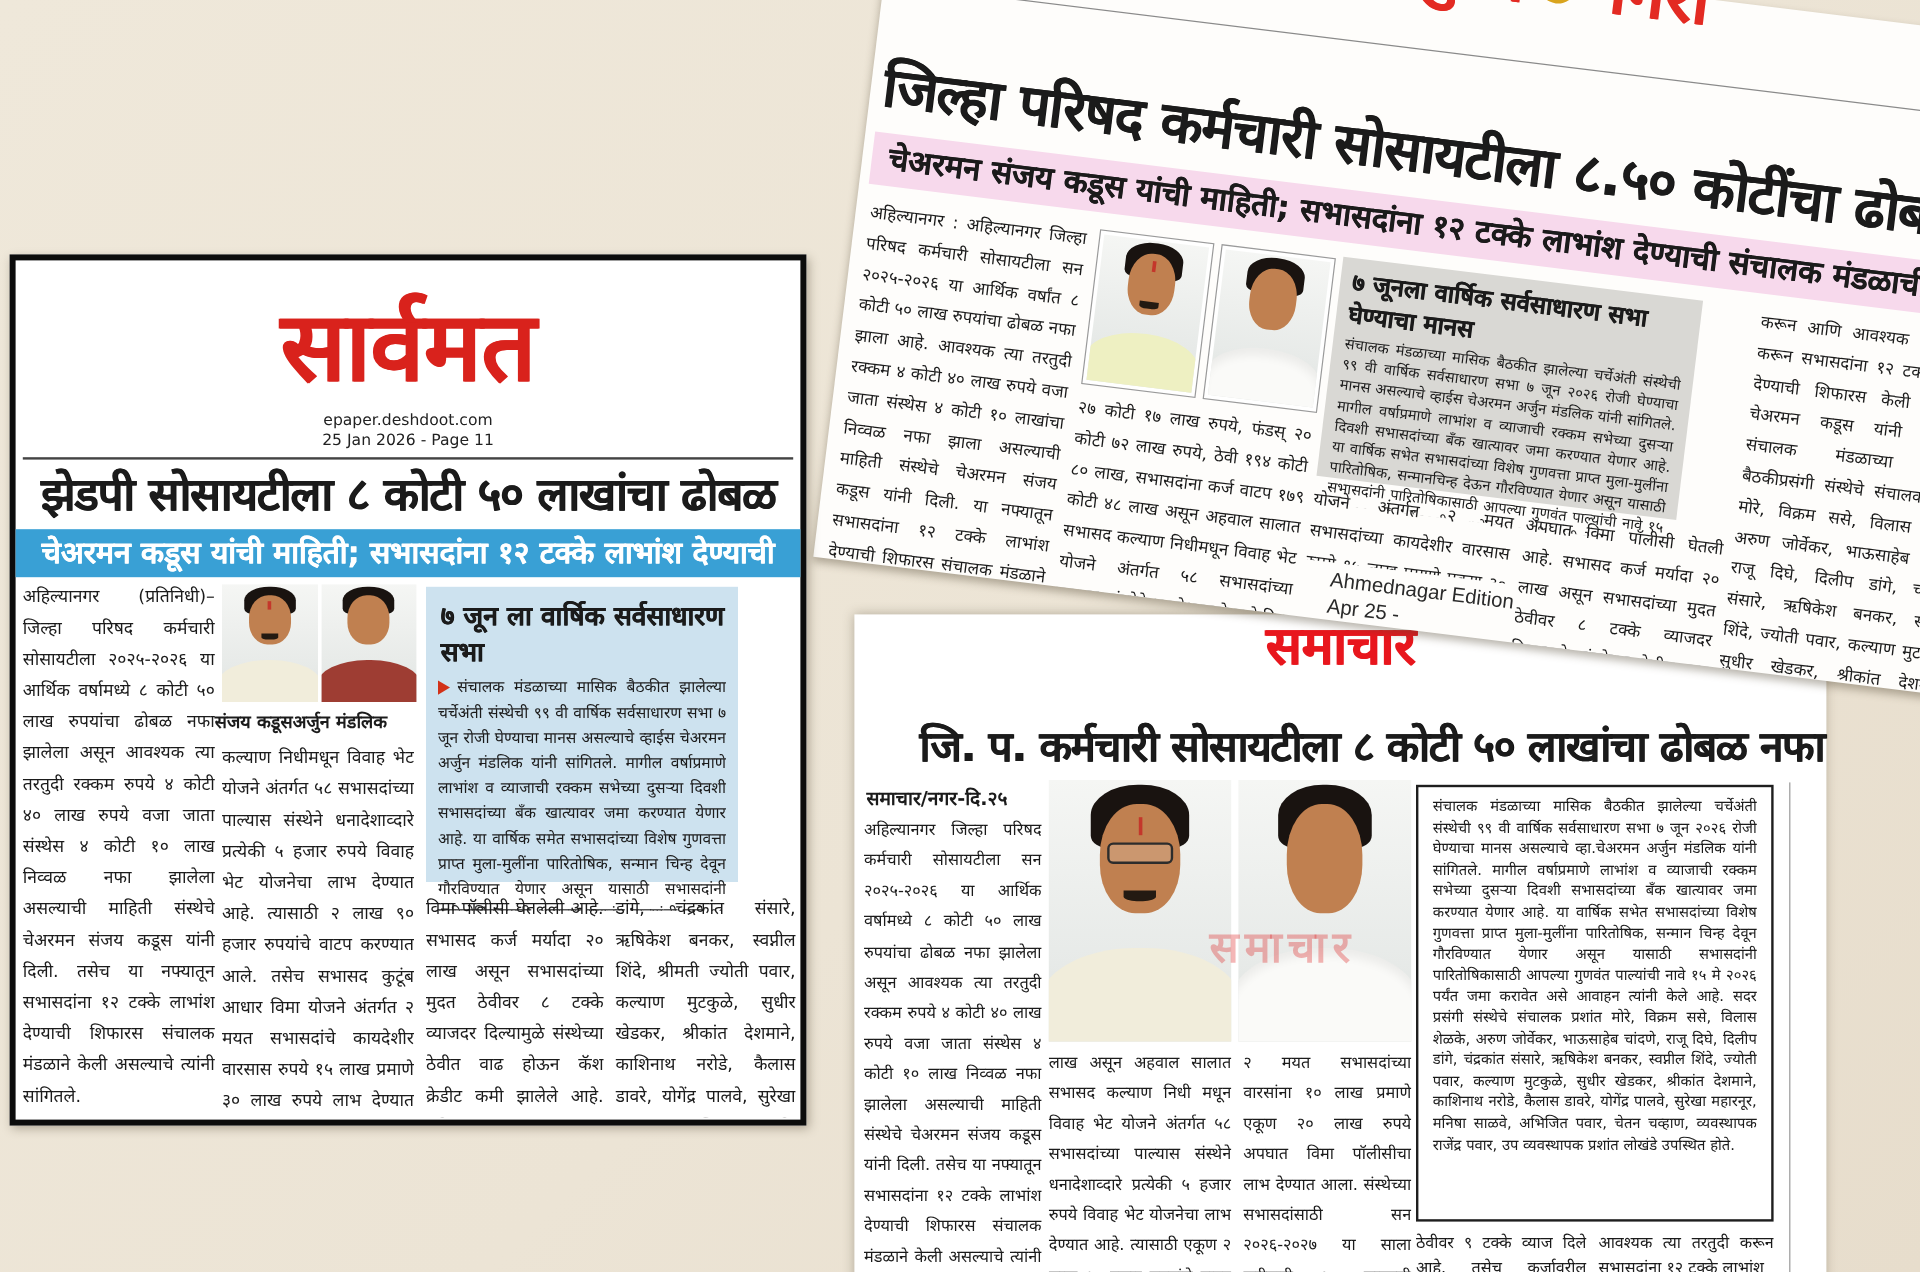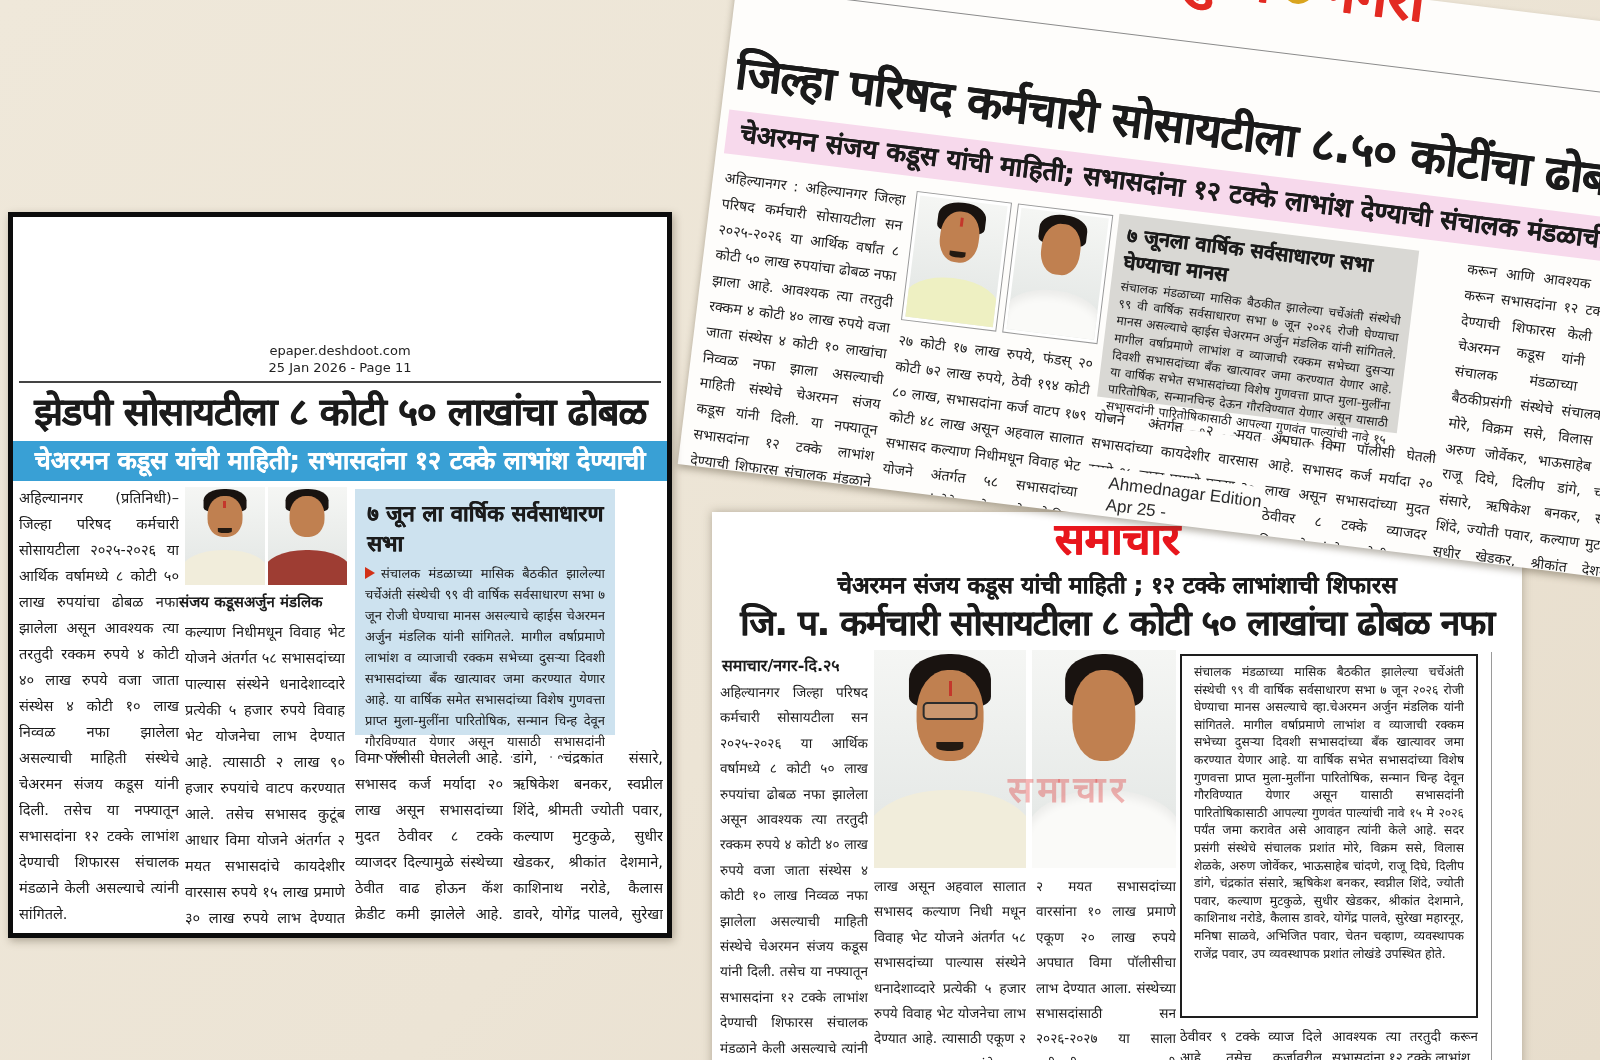--- a/index.html
+++ b/index.html
@@ -72,21 +72,21 @@
   .ng-edition { left:430px; top:508px; width:280px; font-family:"Liberation Sans", sans-serif;
     font-size:17px; color:#2a2a2a; line-height:22px; }
 
   
   #samachar { left:712px; top:512px; width:810px; height:560px; z-index:1;
     box-shadow:0 0 9px rgba(70,60,40,.35); }
   .sm-masthead { top:2px; left:0; width:810px; font-size:44px; line-height:50px; font-weight:800;
     color:#e8161d; text-shadow:1px 0 0 #e8161d; }
   .sm-kicker { top:56px; left:0; width:810px; font-size:23px; font-weight:700; text-shadow:.3px 0 0 #111; }
   .sm-headline { top:88px; left:0; width:810px; font-size:35px; line-height:46px; font-weight:800;
-    letter-spacing:-1px; text-shadow:.6px 0 0 #111; }
+    letter-spacing:-1px; text-shadow:.6px 0 0 #111;padding-left:26px; }
   .sm-byline { left:10px; top:142px; font-size:16px; font-weight:700; }
   .sm-col { font-size:13.6px; line-height:25.4px; }
   .sm-col1 { left:8px; top:168px; width:148px; height:392px; }
   .sm-photos { left:162px; top:138px; width:302px; height:218px; display:flex; gap:6px; }
   .sm-photo1 { width:152px; height:218px; }
   .sm-photo2 { width:144px; height:218px; }
   .sm-watermark { left:296px; top:252px; z-index:6; font-size:36px; font-weight:800;
     color:rgba(222,28,28,.32); letter-spacing:5px; white-space:nowrap; }
   .sm-col2 { left:162px; top:362px; width:152px; height:198px; }
   .sm-col3 { left:324px; top:362px; width:140px; height:198px; }
@@ -175,21 +175,20 @@
     <div class="abs ng-col ng-col5 jtext">करून आणि आवश्यक त्या तरतुदी करून सभासदांना १२ टक्के लाभांश देण्याची शिफारस केली असल्याचे चेअरमन कडूस यांनी सांगितले. संचालक मंडळाच्या मासिक बैठकीप्रसंगी संस्थेचे संचालक प्रशांत मोरे, विक्रम ससे, विलास शेळके, अरुण जोर्वेकर, भाऊसाहेब चांदणे, राजू दिघे, दिलीप डांगे, चंद्रकांत संसारे, ऋषिकेश बनकर, स्वप्नील शिंदे, ज्योती पवार, कल्याण मुटकुळे, सुधीर खेडकर, श्रीकांत देशमाने, काशिनाथ नरोडे, कैलास डावरे, योगेंद्र पालवे, सुरेखा महारनूर, मनीषा साळवे, अभिजित पवार, चेतन चकाण, व्यवस्थापक राजेंद्र पवार, उपव्यवस्थापक प्रशांत लोखंडे व कर्मचारी</div>
 
     <div class="abs ng-edition">
       <div>Ahmednagar Edition</div>
       <div>Apr 25 -</div>
     </div>
   </section>
 
   <section class="paper" id="samachar">
     <div class="abs sm-masthead ctr">समाचार</div>
-    <div class="abs sm-kicker ctr">चेअरमन संजय कडूस यांची माहिती ; १२ टक्के लाभांशाची शिफारस</div>
     <div class="abs sm-headline ctr">जि. प. कर्मचारी सोसायटीला ८ कोटी ५० लाखांचा ढोबळ नफा</div>
     <div class="abs sm-byline">समाचार/नगर-दि.२५</div>
 
     <div class="abs sm-col sm-col1 jtext">
       <span>अहिल्यानगर जिल्हा परिषद कर्मचारी सोसायटीला सन २०२५-२०२६ या आर्थिक वर्षामध्ये ८ कोटी ५० लाख रुपयांचा ढोबळ नफा झालेला असून आवश्यक त्या तरतुदी रक्कम रुपये ४ कोटी ४० लाख रुपये वजा जाता संस्थेस ४ कोटी १० लाख निव्वळ नफा झालेला असल्याची माहिती संस्थेचे चेअरमन संजय कडूस यांनी दिली. तसेच या नफ्यातून सभासदांना १२ टक्के लाभांश देण्याची शिफारस संचालक मंडळाने केली असल्याचे त्यांनी सांगितले.</span>
       
     </div>
 
     <div class="abs sm-photos">
       <div class="photo sm-photo1">
@@ -214,20 +213,21 @@
     <div class="abs sm-box">
       <div class="sm-box-body">संचालक मंडळाच्या मासिक बैठकीत झालेल्या चर्चेअंती संस्थेची ९९ वी वार्षिक सर्वसाधारण सभा ७ जून २०२६ रोजी घेण्याचा मानस असल्याचे व्हा.चेअरमन अर्जुन मंडलिक यांनी सांगितले. मागील वर्षाप्रमाणे लाभांश व व्याजाची रक्कम सभेच्या दुसऱ्या दिवशी सभासदांच्या बँक खात्यावर जमा करण्यात येणार आहे. या वार्षिक सभेत सभासदांच्या विशेष गुणवत्ता प्राप्त मुला-मुलींना पारितोषिक, सन्मान चिन्ह देवून गौरविण्यात येणार असून यासाठी सभासदांनी पारितोषिकासाठी आपल्या गुणवंत पाल्यांची नावे १५ मे २०२६ पर्यंत जमा करावेत असे आवाहन त्यांनी केले आहे. सदर प्रसंगी संस्थेचे संचालक प्रशांत मोरे, विक्रम ससे, विलास शेळके, अरुण जोर्वेकर, भाऊसाहेब चांदणे, राजू दिघे, दिलीप डांगे, चंद्रकांत संसारे, ऋषिकेश बनकर, स्वप्नील शिंदे, ज्योती पवार, कल्याण मुटकुळे, सुधीर खेडकर, श्रीकांत देशमाने, काशिनाथ नरोडे, कैलास डावरे, योगेंद्र पालवे, सुरेखा महारनूर, मनिषा साळवे, अभिजित पवार, चेतन चव्हाण, व्यवस्थापक राजेंद्र पवार, उप व्यवस्थापक प्रशांत लोखंडे उपस्थित होते.</div>
     </div>
 
     <div class="abs sm-bb-l jtext">ठेवीवर ९ टक्के व्याज दिले आहे. तसेच कर्जावरील व्याजदर ९</div>
     <div class="abs sm-bb-r jtext">आवश्यक त्या तरतुदी करून सभासदांना १२ टक्के लाभांश</div>
     <div class="abs sm-vrule"></div>
   </section>
 
   <section class="paper" id="sarvamat">
+    <div class="abs sv-masthead ctr">सार्वमत</div>
     <div class="abs sv-site ctr">epaper.deshdoot.com</div>
     <div class="abs sv-date ctr">25 Jan 2026 - Page 11</div>
     <div class="abs sv-rule"></div>
     <div class="abs sv-headline ctr">झेडपी सोसायटीला ८ कोटी ५० लाखांचा ढोबळ नफा</div>
     <div class="abs sv-subbar ctr">चेअरमन कडूस यांची माहिती; सभासदांना १२ टक्के लाभांश देण्याची शिफारस</div>
 
     <div class="abs sv-col sv-col1 jtext">
       <span>अहिल्यानगर (प्रतिनिधी)– जिल्हा परिषद कर्मचारी सोसायटीला २०२५-२०२६ या आर्थिक वर्षामध्ये ८ कोटी ५० लाख रुपयांचा ढोबळ नफा झालेला असून आवश्यक त्या तरतुदी रक्कम रुपये ४ कोटी ४० लाख रुपये वजा जाता संस्थेस ४ कोटी १० लाख निव्वळ नफा झालेला असल्याची माहिती संस्थेचे चेअरमन संजय कडूस यांनी दिली. तसेच या नफ्यातून सभासदांना १२ टक्के लाभांश देण्याची शिफारस संचालक मंडळाने केली असल्याचे त्यांनी सांगितले.</span>
       
     </div>

